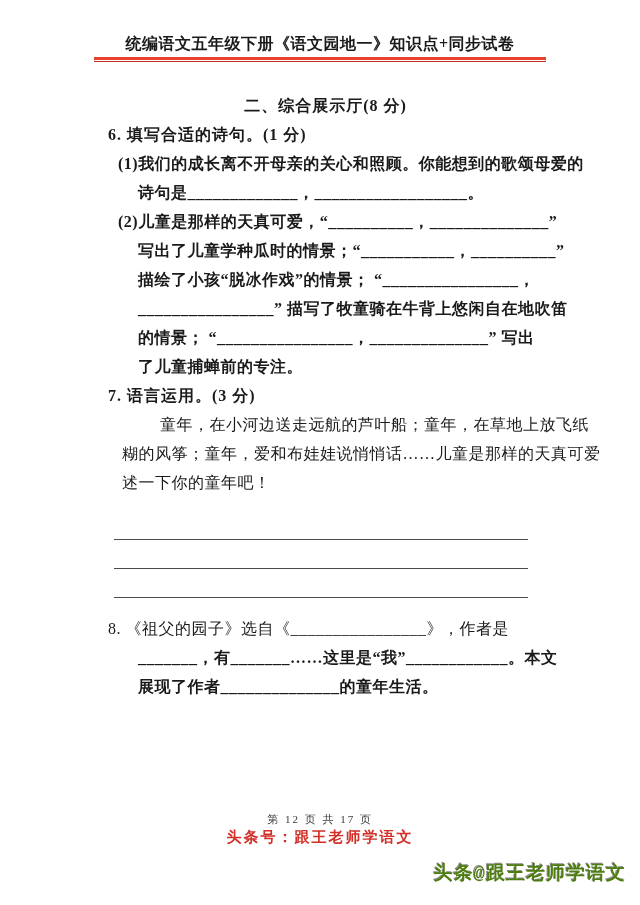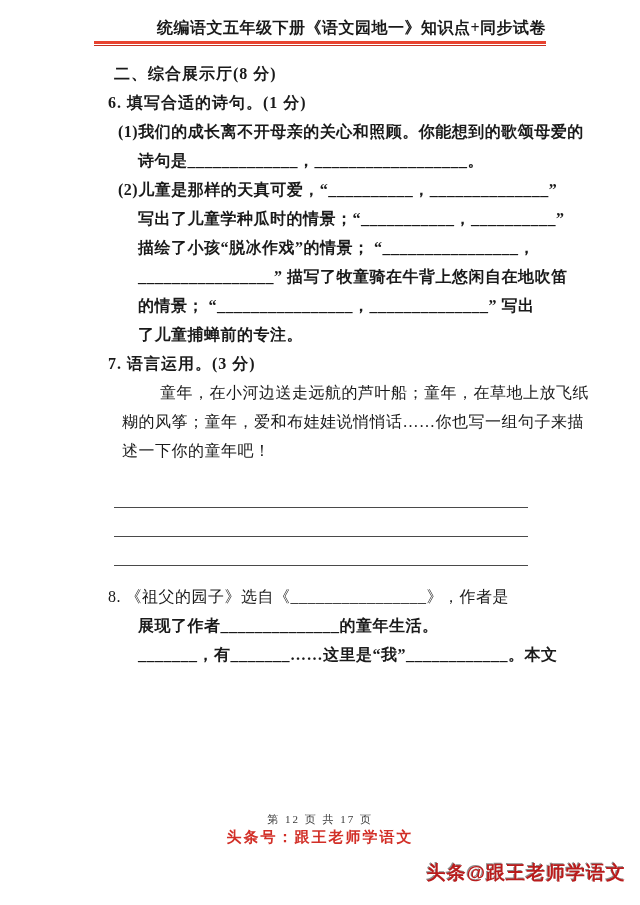--- a/index.html
+++ b/index.html
@@ -1,52 +1,52 @@
 <!DOCTYPE html>
 <html><head>
 <meta charset="utf-8">
 <style>
   html,body{margin:0;padding:0;background:#ffffff;}
   .page{
     width:640px;height:905px;position:relative;background:#ffffff;
     font-family:"Liberation Serif",serif;color:#1a1a1a;overflow:hidden;
   }
   
-  .doc-header{padding-top:18px;width:452px;margin:0 auto;text-align:right;}
+  .doc-header{padding-top:18px;width:452px;margin:16px auto;text-align:center;}
   .doc-title{font-size:16px;font-weight:bold;letter-spacing:.5px;line-height:20px;}
   .rule-top{height:3px;background:#e8432f;margin-top:3px;}
   .rule-bot{height:1px;background:#c23222;margin-top:1px;}
   
   .content{padding:13px 88px 0 98px;font-size:16px;}
   .line{line-height:29px;height:29px;white-space:nowrap;letter-spacing:.5px;}
   .sec-head{font-weight:bold;letter-spacing:1px;}
   .q-head{font-weight:bold;letter-spacing:1px;}
-  .o0 {margin-left:16px;}
+  .o0 {margin-left:1px;text-align:center;}
   .o10{margin-left:10px;}
   .o20{margin-left:20px;font-weight:bold;}
   .o24{margin-left:24px;}
   .o40{margin-left:40px;font-weight:bold;}
   .o62{margin-left:62px;}
   .answer-lines{margin-top:14px;margin-bottom:10px;}
   .answer-line{height:28px;border-bottom:1px solid #4a4a4a;width:414px;margin-left:16px;}
   .gap-sm{height:6px;}
   
   .page-info{
     position:absolute;top:812px;left:0;width:100%;text-align:center;
     font-size:11px;letter-spacing:2px;color:#3a3a3a;
   }
   .footer-account{
     position:absolute;top:828px;left:0;width:100%;text-align:center;
     font-size:15px;font-weight:bold;color:#d22f27;letter-spacing:2px;
   }
   .watermark{
     position:absolute;top:860px;right:14px;
-    font-size:19px;font-weight:bold;color:#b91c1c;letter-spacing:1px;
+    font-size:19px;font-weight:bold;color:#4d7c0f;letter-spacing:1px;
     text-shadow:1px 1px 0 #ffffff,-1px -1px 0 #8f8f8f;
-    font-family:Liberation Sans, sans-serif;
+    font-family:Liberation Mono, monospace;
   }
 </style>
 </head>
 <body>
 
 <div class="page">
 
   <div class="doc-header">
     <div class="doc-title">统编语文五年级下册《语文园地一》知识点+同步试卷</div>
     <div>
@@ -64,33 +64,33 @@
     <div class="line o40">诗句是_____________，__________________。</div>
     <div class="line o20">(2)儿童是那样的天真可爱，“__________，______________”</div>
     <div class="line o40">写出了儿童学种瓜时的情景；“___________，__________”</div>
     <div class="line o40">描绘了小孩“脱冰作戏”的情景； “________________，</div>
     <div class="line o40">________________” 描写了牧童骑在牛背上悠闲自在地吹笛</div>
     <div class="line o40">的情景； “________________，______________” 写出</div>
     <div class="line o40">了儿童捕蝉前的专注。</div>
 
     <div class="line q-head o10">7. 语言运用。(3 分)</div>
     <div class="line o62">童年，在小河边送走远航的芦叶船；童年，在草地上放飞纸</div>
-    <div class="line o24">糊的风筝；童年，爱和布娃娃说悄悄话……你也写一组句子来描</div>
+    <div class="line o24">糊的风筝；童年，爱和布娃娃说悄悄话……儿童是那样的天真可爱</div>
     <div class="line o24">述一下你的童年吧！</div>
 
     <div class="answer-lines">
       <div class="answer-line"></div>
       <div class="answer-line"></div>
       <div class="answer-line"></div>
     </div>
 
     <div class="gap-sm"></div>
     <div class="line o10">8.  《祖父的园子》选自《________________》，作者是</div>
+    <div class="line o40">_______，有_______……这里是“我”____________。本文</div>
     <div class="line o40">展现了作者______________的童年生活。</div>
-    <div class="line o40">_______，有_______……这里是“我”____________。本文</div>
 
   </div>
 
   <div class="page-info">第 12 页 共 17 页</div>
   <div class="footer-account">头条号：跟王老师学语文</div>
   <div class="watermark">头条@跟王老师学语文</div>
 
 </div>
 
 </body></html>

